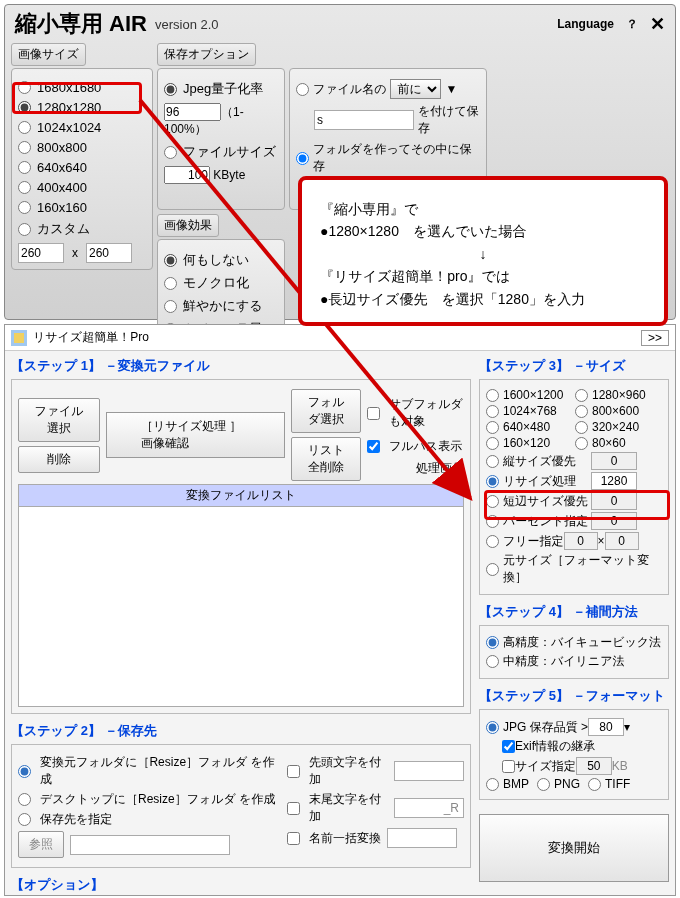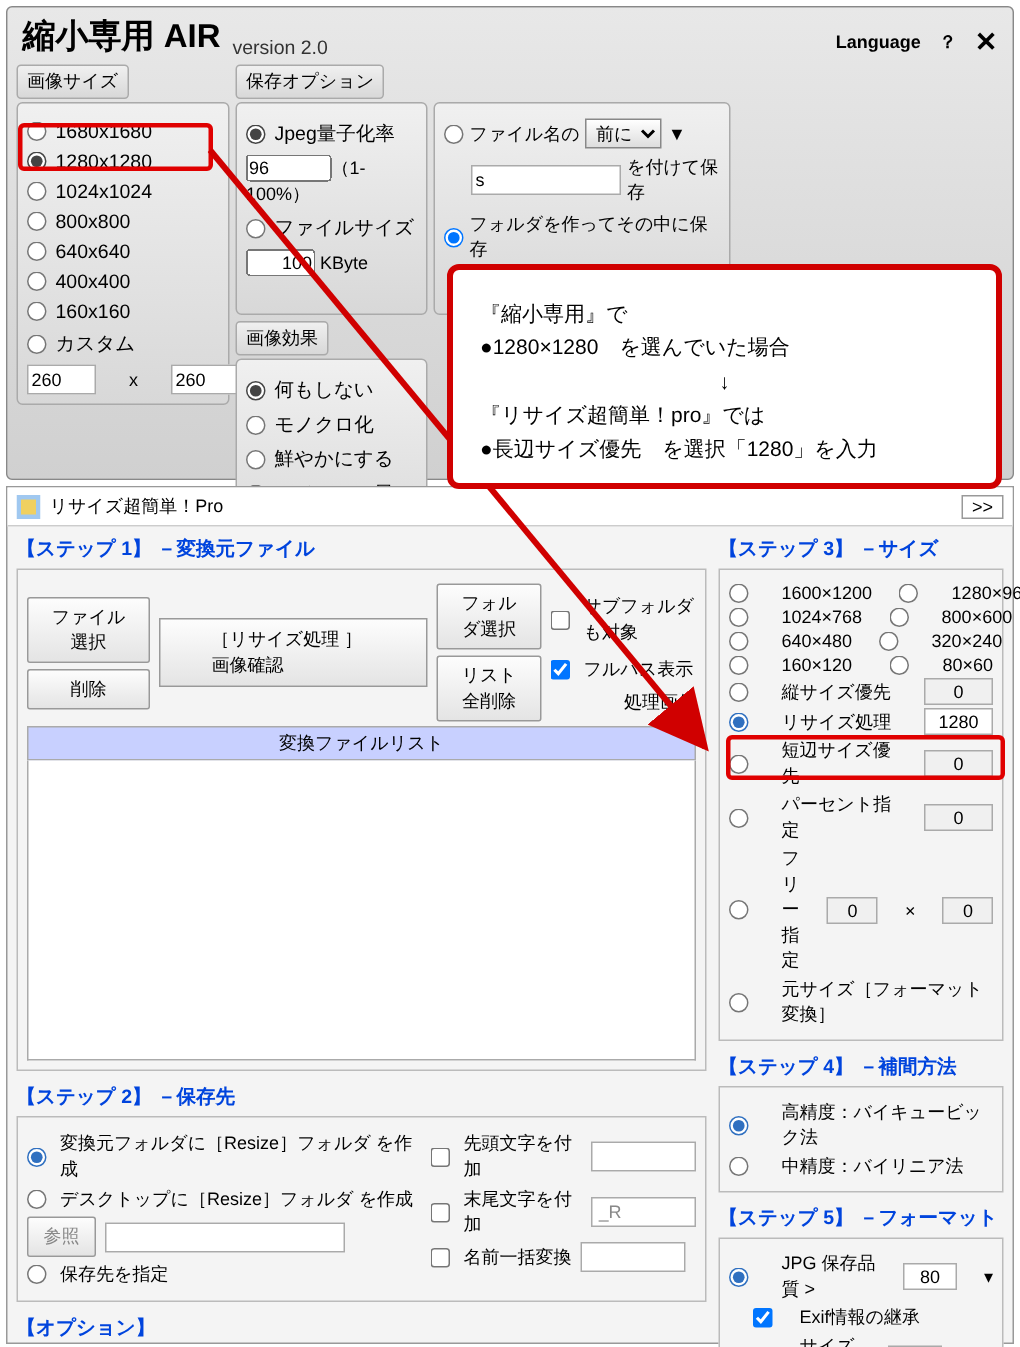--- a/index.html
+++ b/index.html
@@ -1,32 +1,32 @@
 <!DOCTYPE html>
 <html><head>
 <meta charset="utf-8">
 <style>
 * { box-sizing: border-box; margin: 0; padding: 0; font-family: "MS PGothic", "Meiryo", sans-serif; font-size: 12px; }
 body { width: 680px; height: 898px; background: #fff; position: relative; overflow: hidden; }
 
 
 .air-window { position: absolute; left:4px; top:4px; width:672px; height:316px; border:1px solid #888; background:linear-gradient(#e8e8e8,#d0d0d0); border-radius:4px; }
-.air-titlebar { display:flex; align-items:flex-end; padding:4px 10px; }
+.air-titlebar { display:flex; align-items:center; padding:4px 10px; }
 .air-title { font-size:22px; font-weight:bold; color:#000; }
 .air-ver { font-size:13px; color:#333; margin-left:8px; }
 .air-right { margin-left:auto; display:flex; gap:12px; align-items:center; font-size:13px;}
 .air-close { font-weight:bold; font-size:18px;}
 .air-body { display:flex; padding:0 6px; gap:4px; }
 .air-group { flex-shrink:0; }
 .air-group-title { font-size:12px; padding:2px 6px; background:linear-gradient(#f0f0f0,#d8d8d8); border:1px solid #aaa; border-radius:3px; display:inline-block; margin-bottom:2px;}
 .air-box { border:1px solid #aaa; border-radius:4px; padding:6px; background:linear-gradient(#f0f0f0,#d8d8d8);}
 .air-radio-row { display:flex; align-items:center; margin:5px 0; }
 .air-radio-row input[type=radio]{ margin-right:6px; accent-color:#444;}
 .air-radio-row label { font-size:13px;}
-.custom-row { display:flex; align-items:center; gap:22px; margin-top:4px;}
+.custom-row { display:flex; align-items:center; gap:8px; margin-top:4px;}
 .custom-row input { width:46px; padding:2px; border:1px solid #aaa; background:#fff; text-align:left;}
 .save-row { display:flex; align-items:center; gap:4px; margin:4px 0;}
 .save-row input[type=text]{ width:100px; padding:2px; border:1px solid #aaa; background:#fff;}
 .save-row select { padding:1px 2px; border:1px solid #888; background:linear-gradient(#fff,#ddd);}
 
 .highlight-red { position:absolute; border:3px solid #e00000; border-radius:4px; pointer-events:none; z-index:20;}
 
 
 .callout { position:absolute; left:298px; top:176px; width:370px; height:150px; border:4px solid #d00000; border-radius:8px; background:#fff; z-index:30; padding:18px 18px; }
 .callout p { font-size:14px; line-height:1.6; }
@@ -44,21 +44,21 @@
 .step-title { color:#0044dd; font-weight:bold; font-size:13px; margin-bottom:4px;}
 .pro-group { border:1px solid #bbb; padding:6px; margin-bottom:8px; background:#f4f4f4;}
 .btn { background:linear-gradient(#fdfdfd,#e4e4e4); border:1px solid #999; padding:4px 10px; font-size:12px; border-radius:2px; cursor:pointer;}
 .row { display:flex; align-items:center; gap:6px; margin:3px 0;}
 .row input[type=checkbox]{ margin-right:3px;}
 .row input[type=radio]{ margin-right:3px; accent-color:#3070c0;}
 .row input[type=text]{ padding:2px 4px; border:1px solid #aaa; background:#fff;}
 .big-label { background:linear-gradient(#fdfdfd,#e4e4e4); border:1px solid #999; padding:5px 34px; }
 .filelist-hdr { background:#c8d0ff; text-align:center; padding:2px; border:1px solid #aaa; font-size:12px;}
 .filelist-body { height:200px; background:#fff; border:1px solid #aaa; border-top:none;}
-.size-row { display:flex; align-items:center; margin:2px 0; gap:18px; font-size:12px;}
+.size-row { display:flex; align-items:center; margin:2px 0; gap:0; font-size:12px;}
 .size-row input[type=radio]{margin-right:4px; accent-color:#3070c0;}
 .size-input { width:46px; text-align:center; padding:1px; border:1px solid #aaa; background:#f0f0f0;}
 .size-input.white{background:#fff;}
 .convert-btn { width:100%; padding:24px 0; background:linear-gradient(#fdfdfd,#e4e4e4); border:1px solid #999; font-size:13px; cursor:pointer; margin-top:6px;}
 .small-disabled { color:#888; }
 .grey-input { background:#eee; color:#888; border:1px solid #bbb;}
 </style>
 </head>
 <body>
 
@@ -241,38 +241,38 @@
           <div>
             <div class="row">
                 <input type="radio" name="dst" checked="" style="">
                 <span>変換元フォルダに［Resize］フォルダ を作成</span>
               </div>
             <div class="row">
                 <input type="radio" name="dst" style="">
                 <span>デスクトップに［Resize］フォルダ を作成</span>
               </div>
             <div class="row">
+                <input type="radio" name="dst" style="">
+                <span>保存先を指定</span>
+              </div>
+            <div class="row">
                 <button class="btn small-disabled">参照</button>
                 <input type="text" class="grey-input" style="width: 160px;">
-              </div>
-            <div class="row">
-                <input type="radio" name="dst" style="">
-                <span>保存先を指定</span>
               </div>
           </div>
           <div>
             <div class="row">
                 <input type="checkbox" style="">
                 <span>先頭文字を付加</span>
                 <input type="text" class="grey-input" style="width: 70px;">
               </div>
             <div class="row">
                 <input type="checkbox" style="">
                 <span>末尾文字を付加</span>
-                <input type="text" class="grey-input" style="width: 70px;" value="_R">
+                <input type="text" class="grey-input" style="width: 70px; text-align: right;" value="_R">
               </div>
             <div class="row">
                 <input type="checkbox" style="">
                 <span>名前一括変換</span>
                 <input type="text" class="grey-input" style="width: 70px;">
               </div>
           </div>
         </div>
       </div>
 
@@ -357,19 +357,27 @@
         <div class="size-row" style="margin-left:16px;">
             <input type="checkbox" checked="" style="">
             <span>Exif情報の継承</span>
           </div>
         <div class="size-row" style="margin-left:16px;">
             <input type="checkbox" style="">
             <span>サイズ指定</span>
             <input class="size-input" style="width: 36px;" value="50">
             <span class="small-disabled">KB</span>
           </div>
+        <div class="size-row">
+          <input type="radio" name="fmt" style="">
+            <span>BMP</span>
+          <input type="radio" name="fmt" style="margin-left: 8px;">
+            <span>PNG</span>
+          <input type="radio" name="fmt" style="margin-left: 8px;">
+            <span>TIFF</span>
+        </div>
       </div>
       <button class="convert-btn">変換開始</button>
     </div>
   </div>
 </div>
 
 <div class="highlight-red" style="left:484px; top:490px; width:186px; height:30px;"></div>
 
 </body></html>

